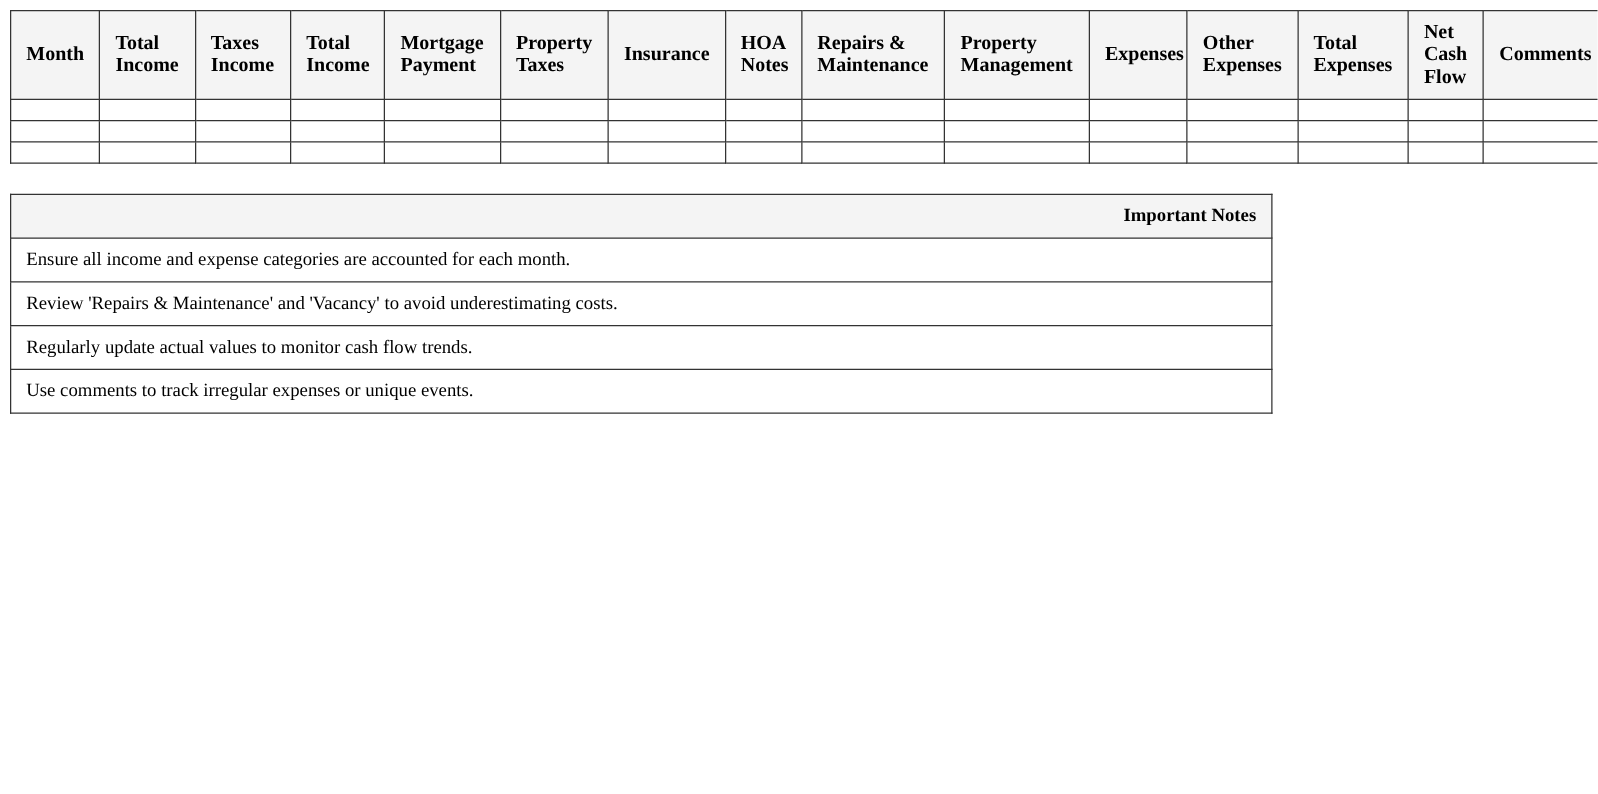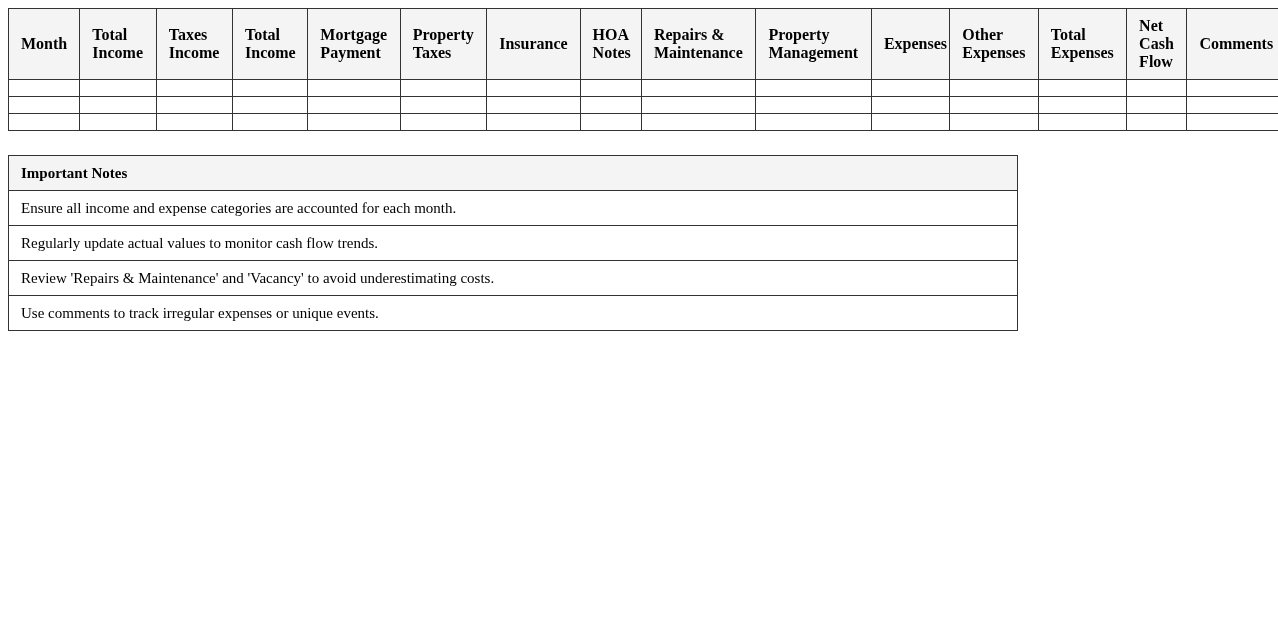--- a/index.html
+++ b/index.html
@@ -49,20 +49,21 @@
     table.notes th, table.notes td {
       border: 1px solid #333;
       padding: 0 12px;
       height: 34px;
       text-align: left;
       font-size: 15px;
     }
     table.notes th {
       background: #f4f4f4;
       font-weight: bold;
+      text-align: right;
     }
   </style>
 </head>
 <body>
 
 <div class="page">
   <table class="budget">
     <colgroup id="budget-cols">
         <col style="width: 71px;">
         <col style="width: 76px;">
@@ -158,23 +159,23 @@
     <thead>
       <tr>
         <th>Important Notes</th>
       </tr>
     </thead>
     <tbody id="notes-body">
         <tr>
           <td>Ensure all income and expense categories are accounted for each month.</td>
         </tr>
         <tr>
-          <td>Regularly update actual values to monitor cash flow trends.</td>
+          <td>Review 'Repairs &amp; Maintenance' and 'Vacancy' to avoid underestimating costs.</td>
         </tr>
         <tr>
-          <td>Review 'Repairs &amp; Maintenance' and 'Vacancy' to avoid underestimating costs.</td>
+          <td>Regularly update actual values to monitor cash flow trends.</td>
         </tr>
         <tr>
           <td>Use comments to track irregular expenses or unique events.</td>
         </tr>
       </tbody>
   </table>
 </div>
 
 </body></html>

